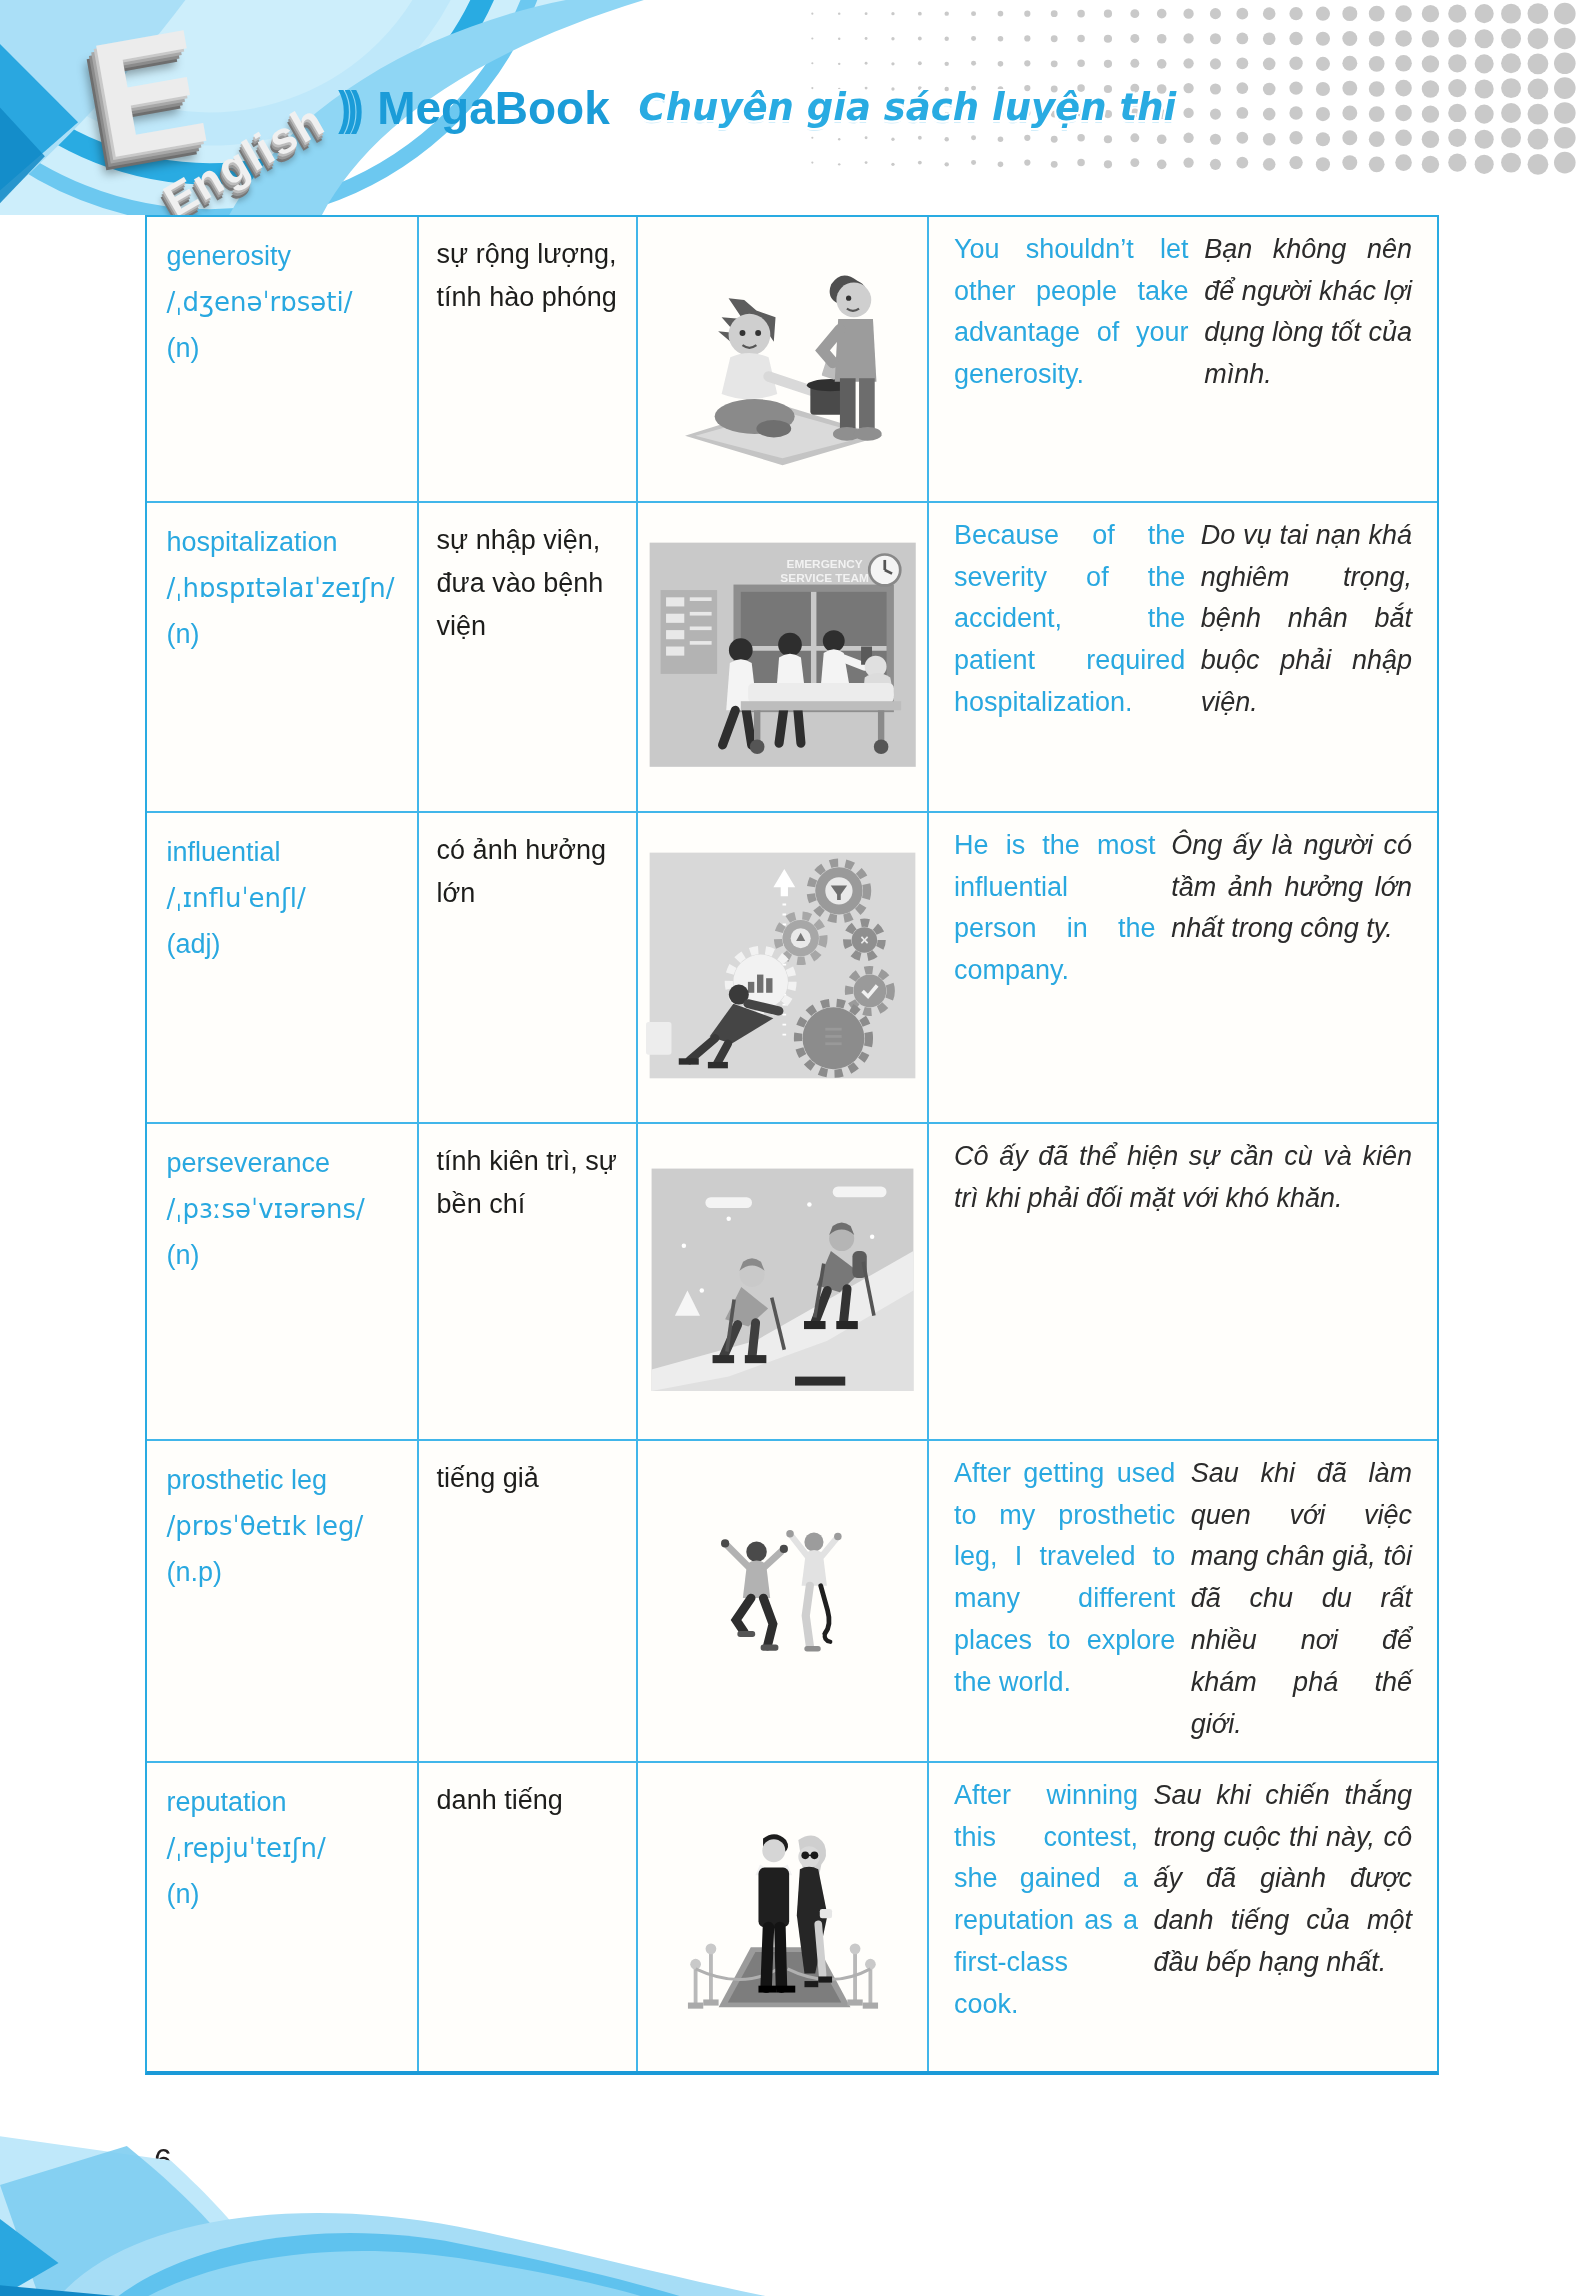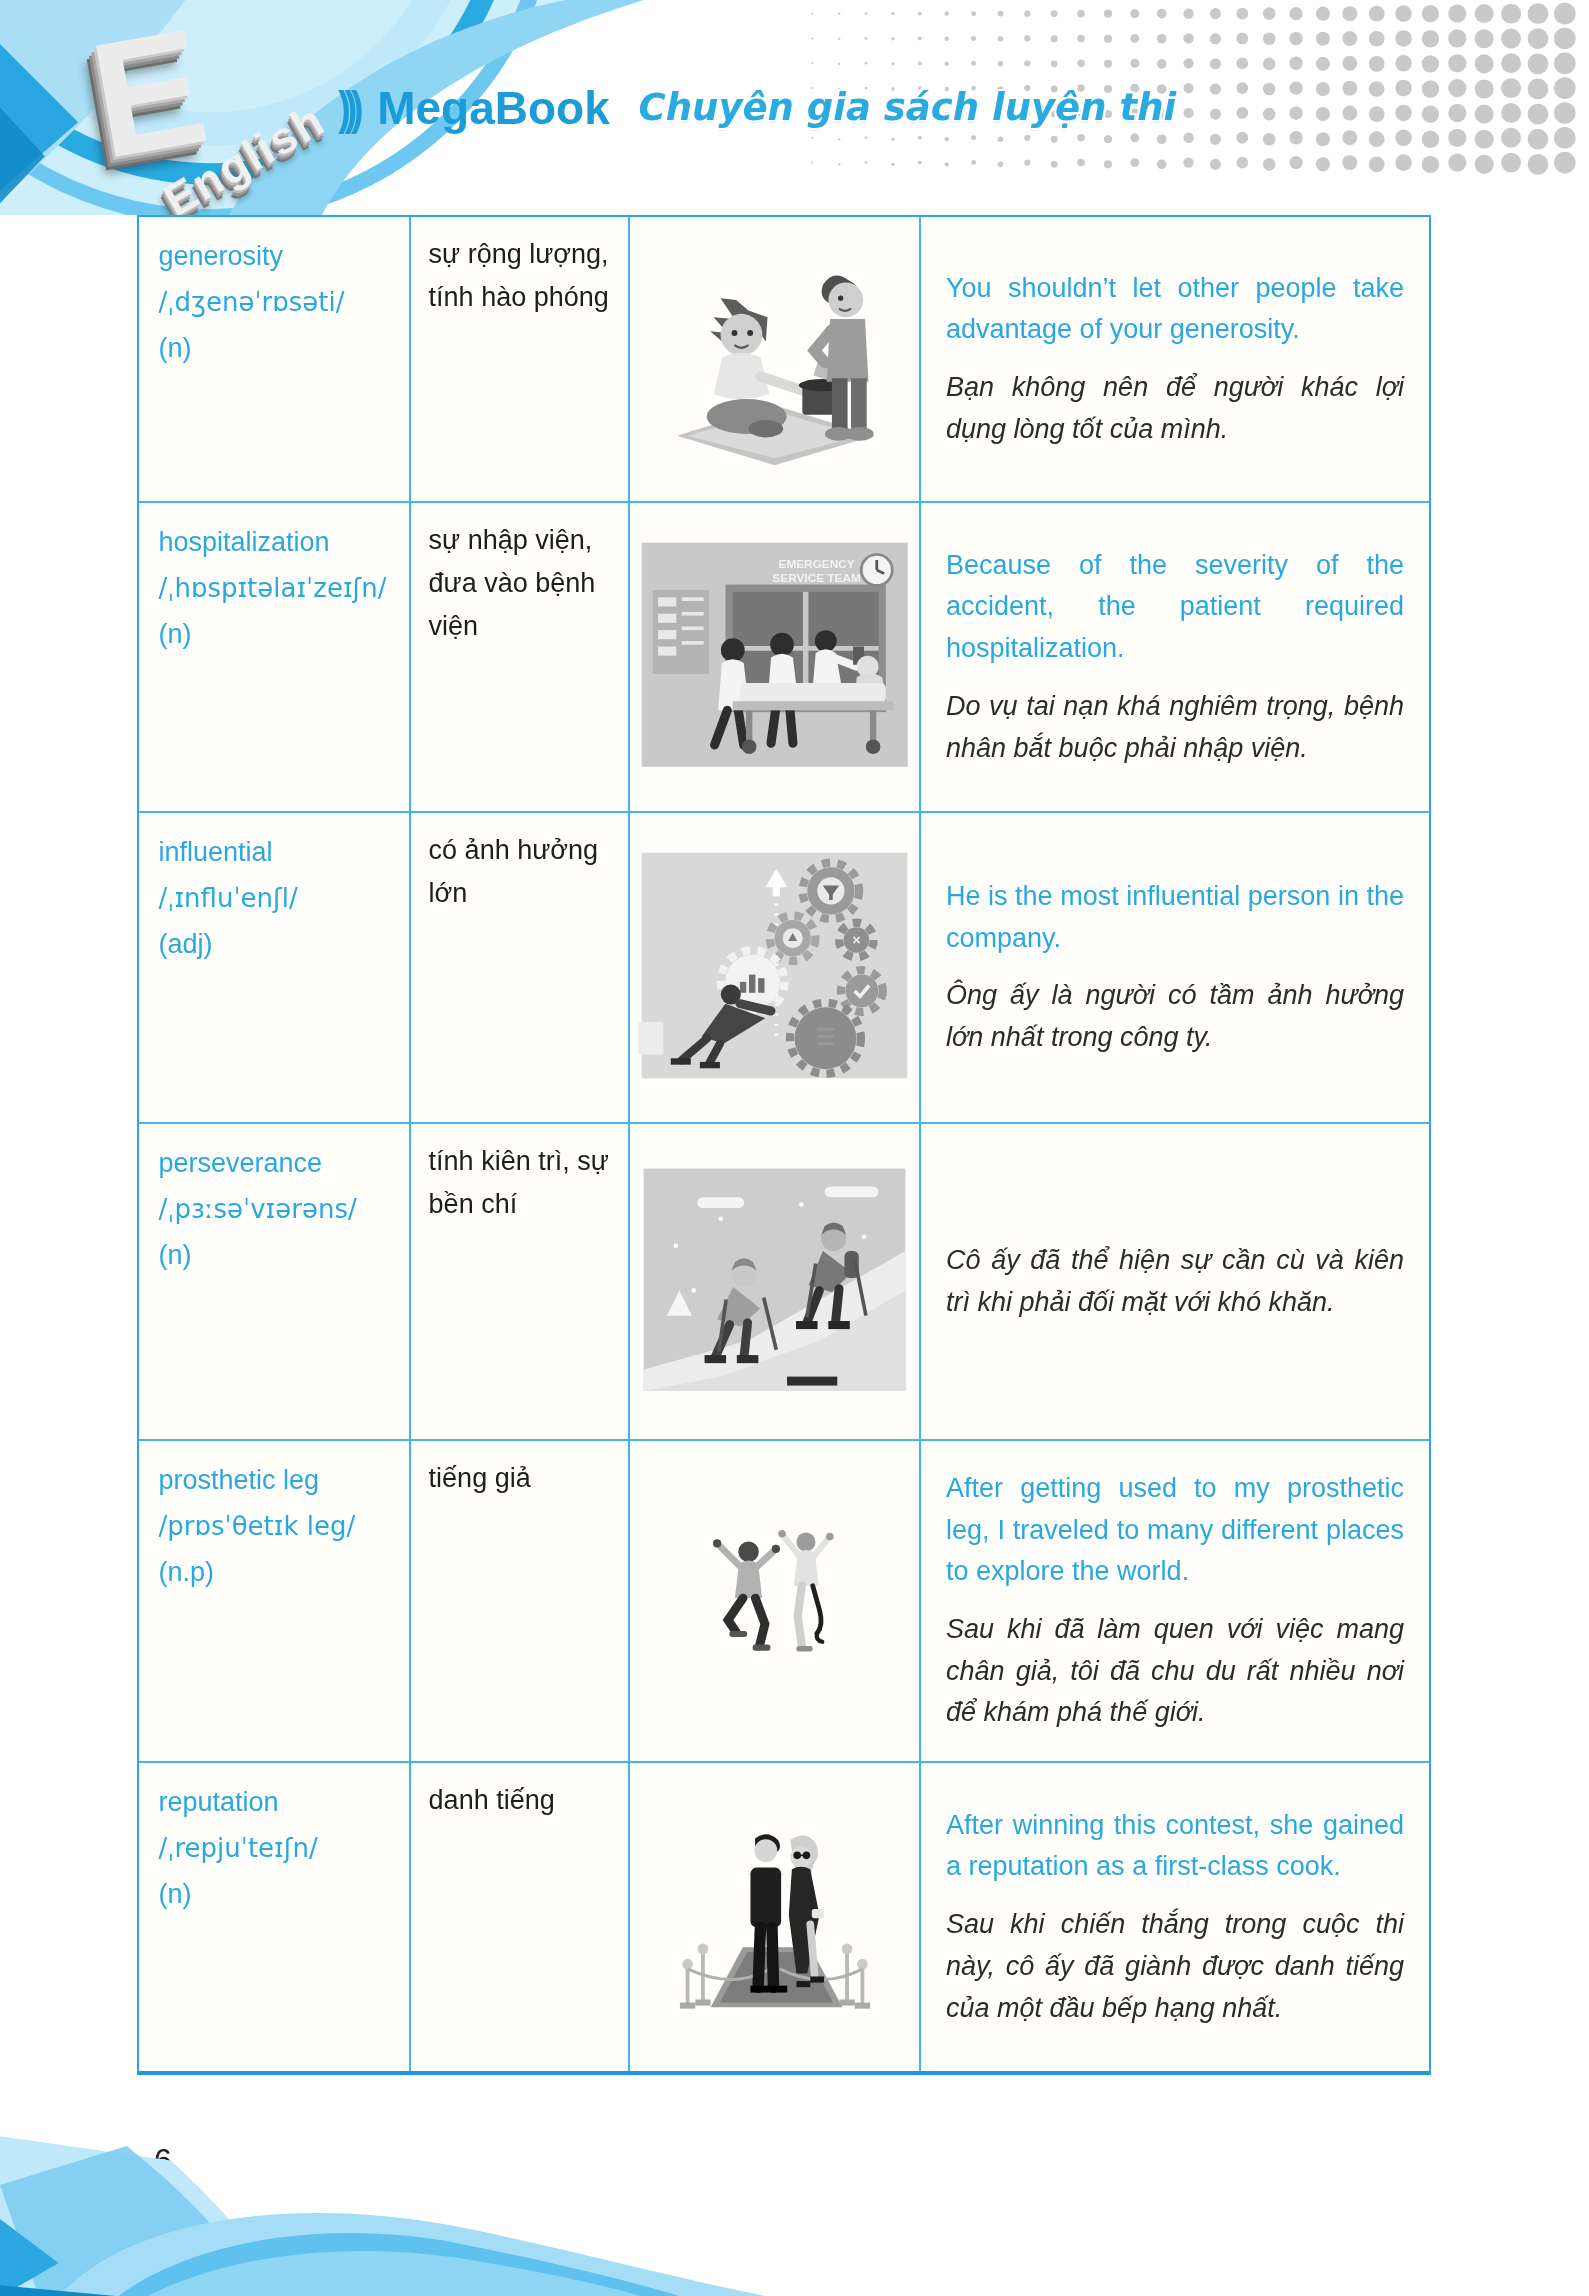--- a/index.html
+++ b/index.html
@@ -24,35 +24,35 @@
   .brand-line{position:absolute;left:336px;top:80px;display:flex;align-items:center;gap:9.8px;white-space:nowrap;}
   .brand-chevrons{font-size:47px;font-weight:bold;color:#1b9cd8;letter-spacing:-7.8px;margin-right:7.8px;transform:scaleX(.8);}
   .brand-name{font-size:46px;font-weight:bold;color:#1b9cd8;letter-spacing:0px;}
   .brand-tagline{
     font-size:37px;font-weight:bold;font-style:italic;color:#29abe2;margin-left:19px;
     text-shadow:0 0 2px #fff,2px 2px 0 #fff,-2px 2px 0 #fff,2px -2px 0 #fff,-2px -2px 0 #fff,0 2.9px 0 #d2eefb;
     font-family:"DejaVu Sans", sans-serif;
   }
   
   .vocab-table{
-    position:absolute;left:137px;top:215px;width:1290px;
+    position:absolute;left:145px;top:215px;width:1290px;
     display:grid;
     grid-template-columns:272px 219px 291px 508px;
     grid-template-rows:286px 310px 311px 317px 322px 308px;
     border:2.9px solid #29abe2;border-bottom-width:4.9px;border-bottom-color:#1b9ad8;
     background:#fffefb;
   }
   .cell{border-right:2px solid #41b6ea;border-bottom:2px solid #41b6ea;box-sizing:border-box;overflow:hidden;}
   .cell.last-col{border-right:none;}
   .cell.last-row{border-bottom:none;}
   .word-cell{padding:15.6px 11.7px 0 19.5px;color:#29a8e0;font-size:27px;line-height:1.75;}
   .word-cell .phonetic{font-family:"DejaVu Sans", sans-serif;font-size:26px;}
   .meaning-cell{padding:15.6px 9.8px 0 17.6px;color:#1d1d1b;font-size:27px;line-height:1.6;}
   .image-cell{display:flex;align-items:center;justify-content:center;padding:7.8px;}
-  .example-cell{display:flex;flex-direction:column;justify-content:center;gap:15.6px;padding:11.7px 25px 11.7px 25px;}
+  .example-cell{display:flex;flex-direction:row;justify-content:center;gap:15.6px;padding:11.7px 25px 11.7px 25px;}
   .example-en{color:#29a8e0;font-size:27px;line-height:1.55;text-align:justify;}
   .example-vi{color:#2b2b2b;font-size:27px;line-height:1.55;font-style:italic;text-align:justify;}
   
   .page-number{position:absolute;left:154px;top:2142px;font-size:32px;color:#231f20;}
   .ftr-waves{position:absolute;left:0;bottom:0;width:800px;height:195px;}
 </style>
 </head>
 <body>
 
 <svg class="hdr-waves" viewBox="0 0 780 220" preserveAspectRatio="none">

